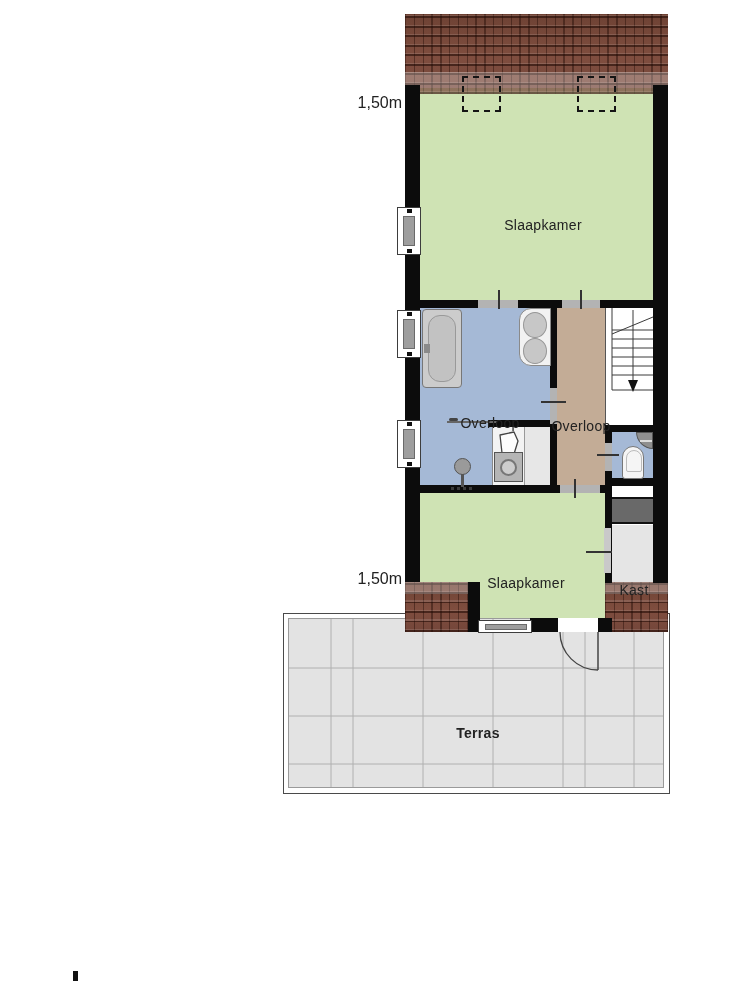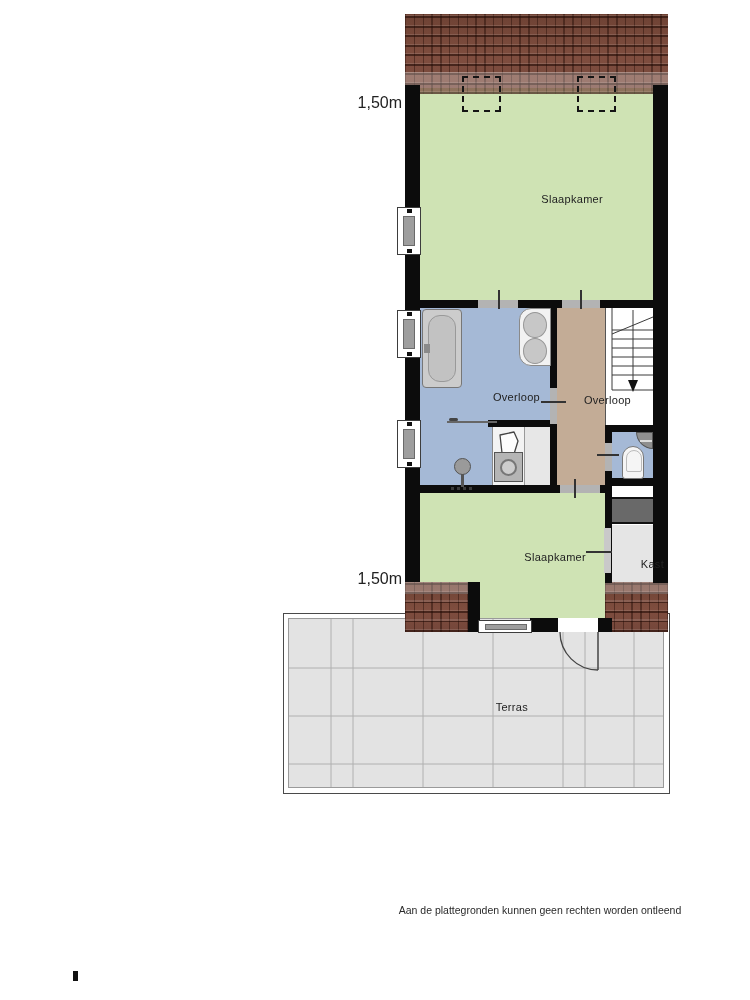--- a/index.html
+++ b/index.html
@@ -1,20 +1,20 @@
 <!DOCTYPE html>
 <html style="--wall: #0c0c0c; --bedroom-green: #cfe3b4; --bathroom-blue: #a5b9d6; --landing-tan: #c3ac96; --terrace-gray: #e3e3e3; --roof-brown: #7b4b3c; --void-gray: #696969; --closet-gray: #e5e5e5; --threshold-gray: #b3b3b3;"><head>
 <meta charset="utf-8">
 <style>
   html,body{margin:0;padding:0;background:#fff;}
   .page{position:relative;width:750px;height:1000px;background:#ffffff;overflow:hidden;
         font-family:"Liberation Sans", sans-serif;}
   .abs{position:absolute;}
-  .room-label{position:absolute;font-size:11px;color:#222;text-align:right;
-              white-space:nowrap;z-index:8;pointer-events:none;letter-spacing:.3px;}
+  .room-label{position:absolute;font-size:14px;color:#222;text-align:center;
+              white-space:nowrap;z-index:8;pointer-events:none;letter-spacing:.3px;margin-top:24px;}
   .dim-label{position:absolute;font-size:16px;color:#222;text-align:right;z-index:8;white-space:nowrap;}
   .wall{position:absolute;background:var(--wall,#0c0c0c);z-index:5;}
   .threshold{position:absolute;background:var(--threshold-gray,#b3b3b3);z-index:6;}
   .tick{position:absolute;background:#333;z-index:7;}
   .room{position:absolute;z-index:2;}
   .green{background:var(--bedroom-green,#cfe3b4);}
   .blue{background:var(--bathroom-blue,#a5b9d6);}
   .tan{background:var(--landing-tan,#c3ac96);}
   .roof{position:absolute;z-index:4;
     background-color:var(--roof-brown,#7b4b3c);
@@ -181,22 +181,21 @@
   </div>
   <div class="fixture" style="left:636px;top:432px;width:17px;height:17px;background:#8f8f8f;border:1px solid #555;border-radius:0 0 0 100%;box-sizing:border-box;">
     <div class="abs" style="left:3px;top:7px;width:12px;height:2px;background:#ddd;"></div>
   </div>
 
   <div class="room-label" style="left:483px;top:193px;width:120px;">Slaapkamer</div>
   <div class="room-label" style="left:440px;top:391px;width:100px;">Overloop</div>
   <div class="room-label" style="left:531px;top:394px;width:100px;">Overloop</div>
   <div class="room-label" style="left:466px;top:551px;width:120px;">Slaapkamer</div>
   <div class="room-label" style="left:604px;top:558px;width:60px;">Kast</div>
-  <div class="room-label" style="left:428px;top:701px;width:100px;">Terras</div>
+  <div class="room-label" style="left:428px;top:701px;width:100px;font-weight:bold;">Terras</div>
   <div class="dim-label" style="left:340px;top:94px;width:62px;">1,50m</div>
   <div class="dim-label" style="left:340px;top:570px;width:62px;">1,50m</div>
 
   <div class="footer">
-    <div>Aan de plattegronden kunnen geen rechten worden ontleend</div>
   </div>
 
   <div class="abs" style="left:73px;top:971px;width:5px;height:10px;background:#111;z-index:8;"></div>
 </div>
 
 </body></html>

